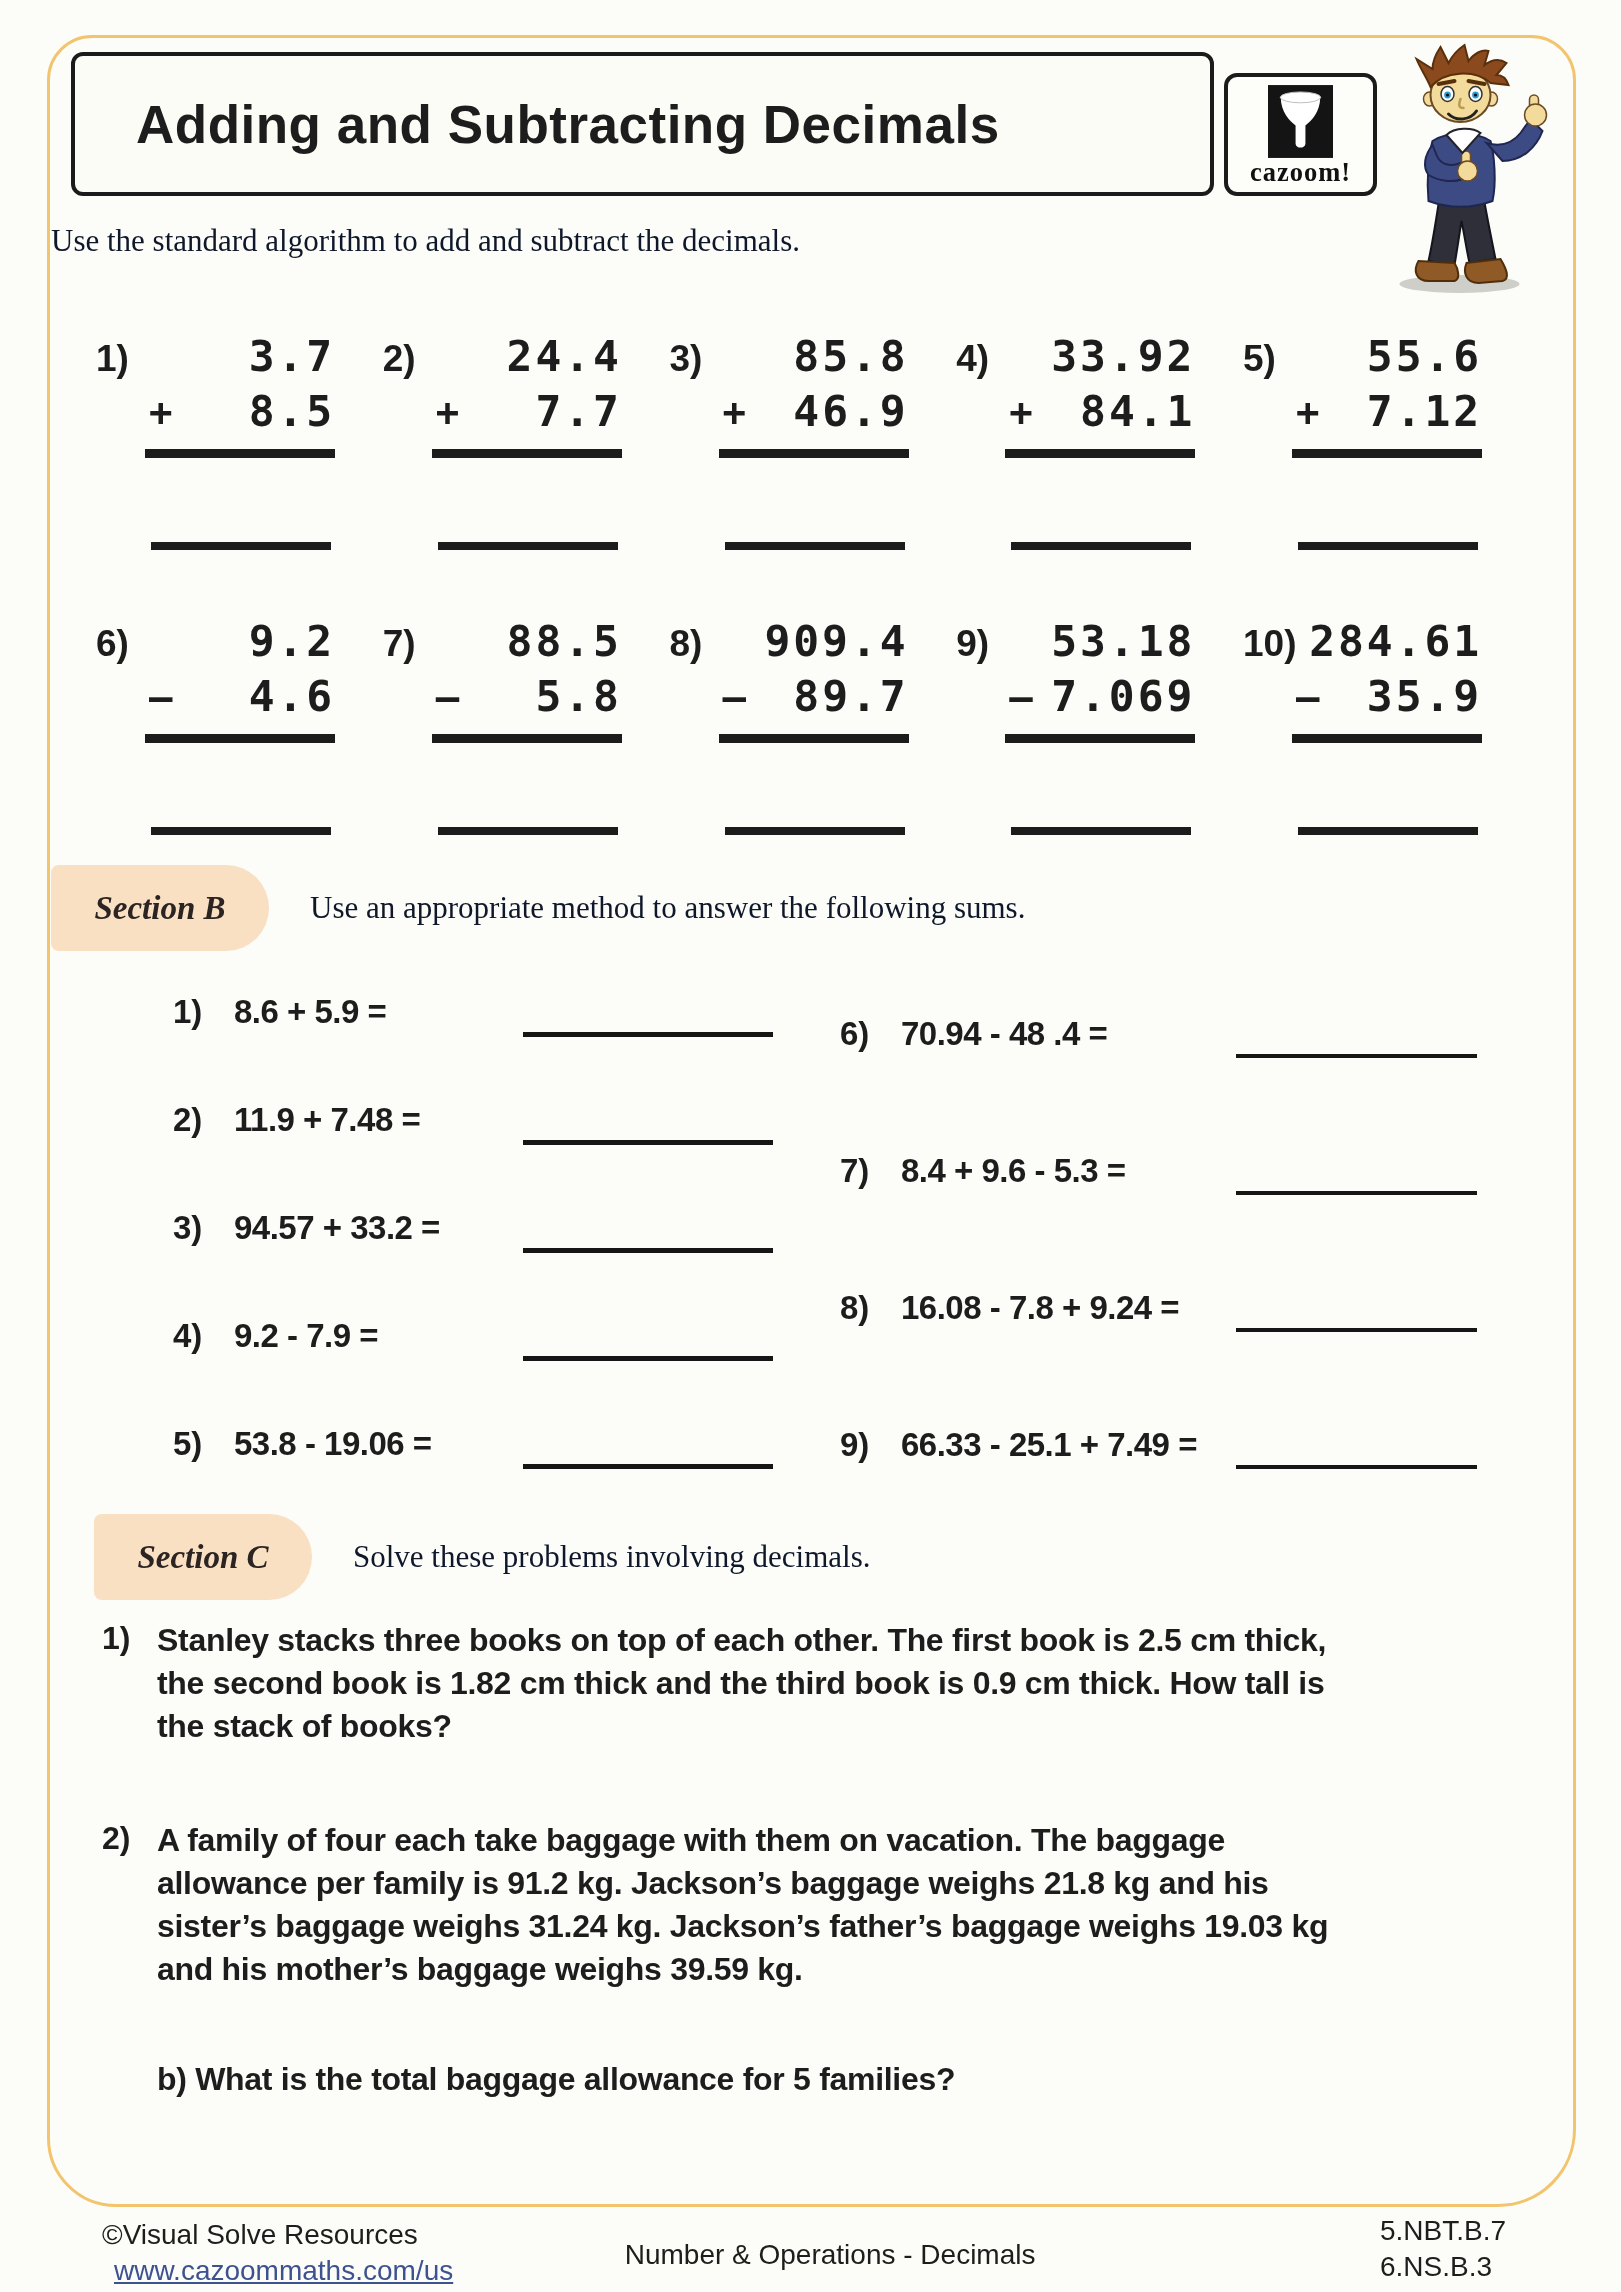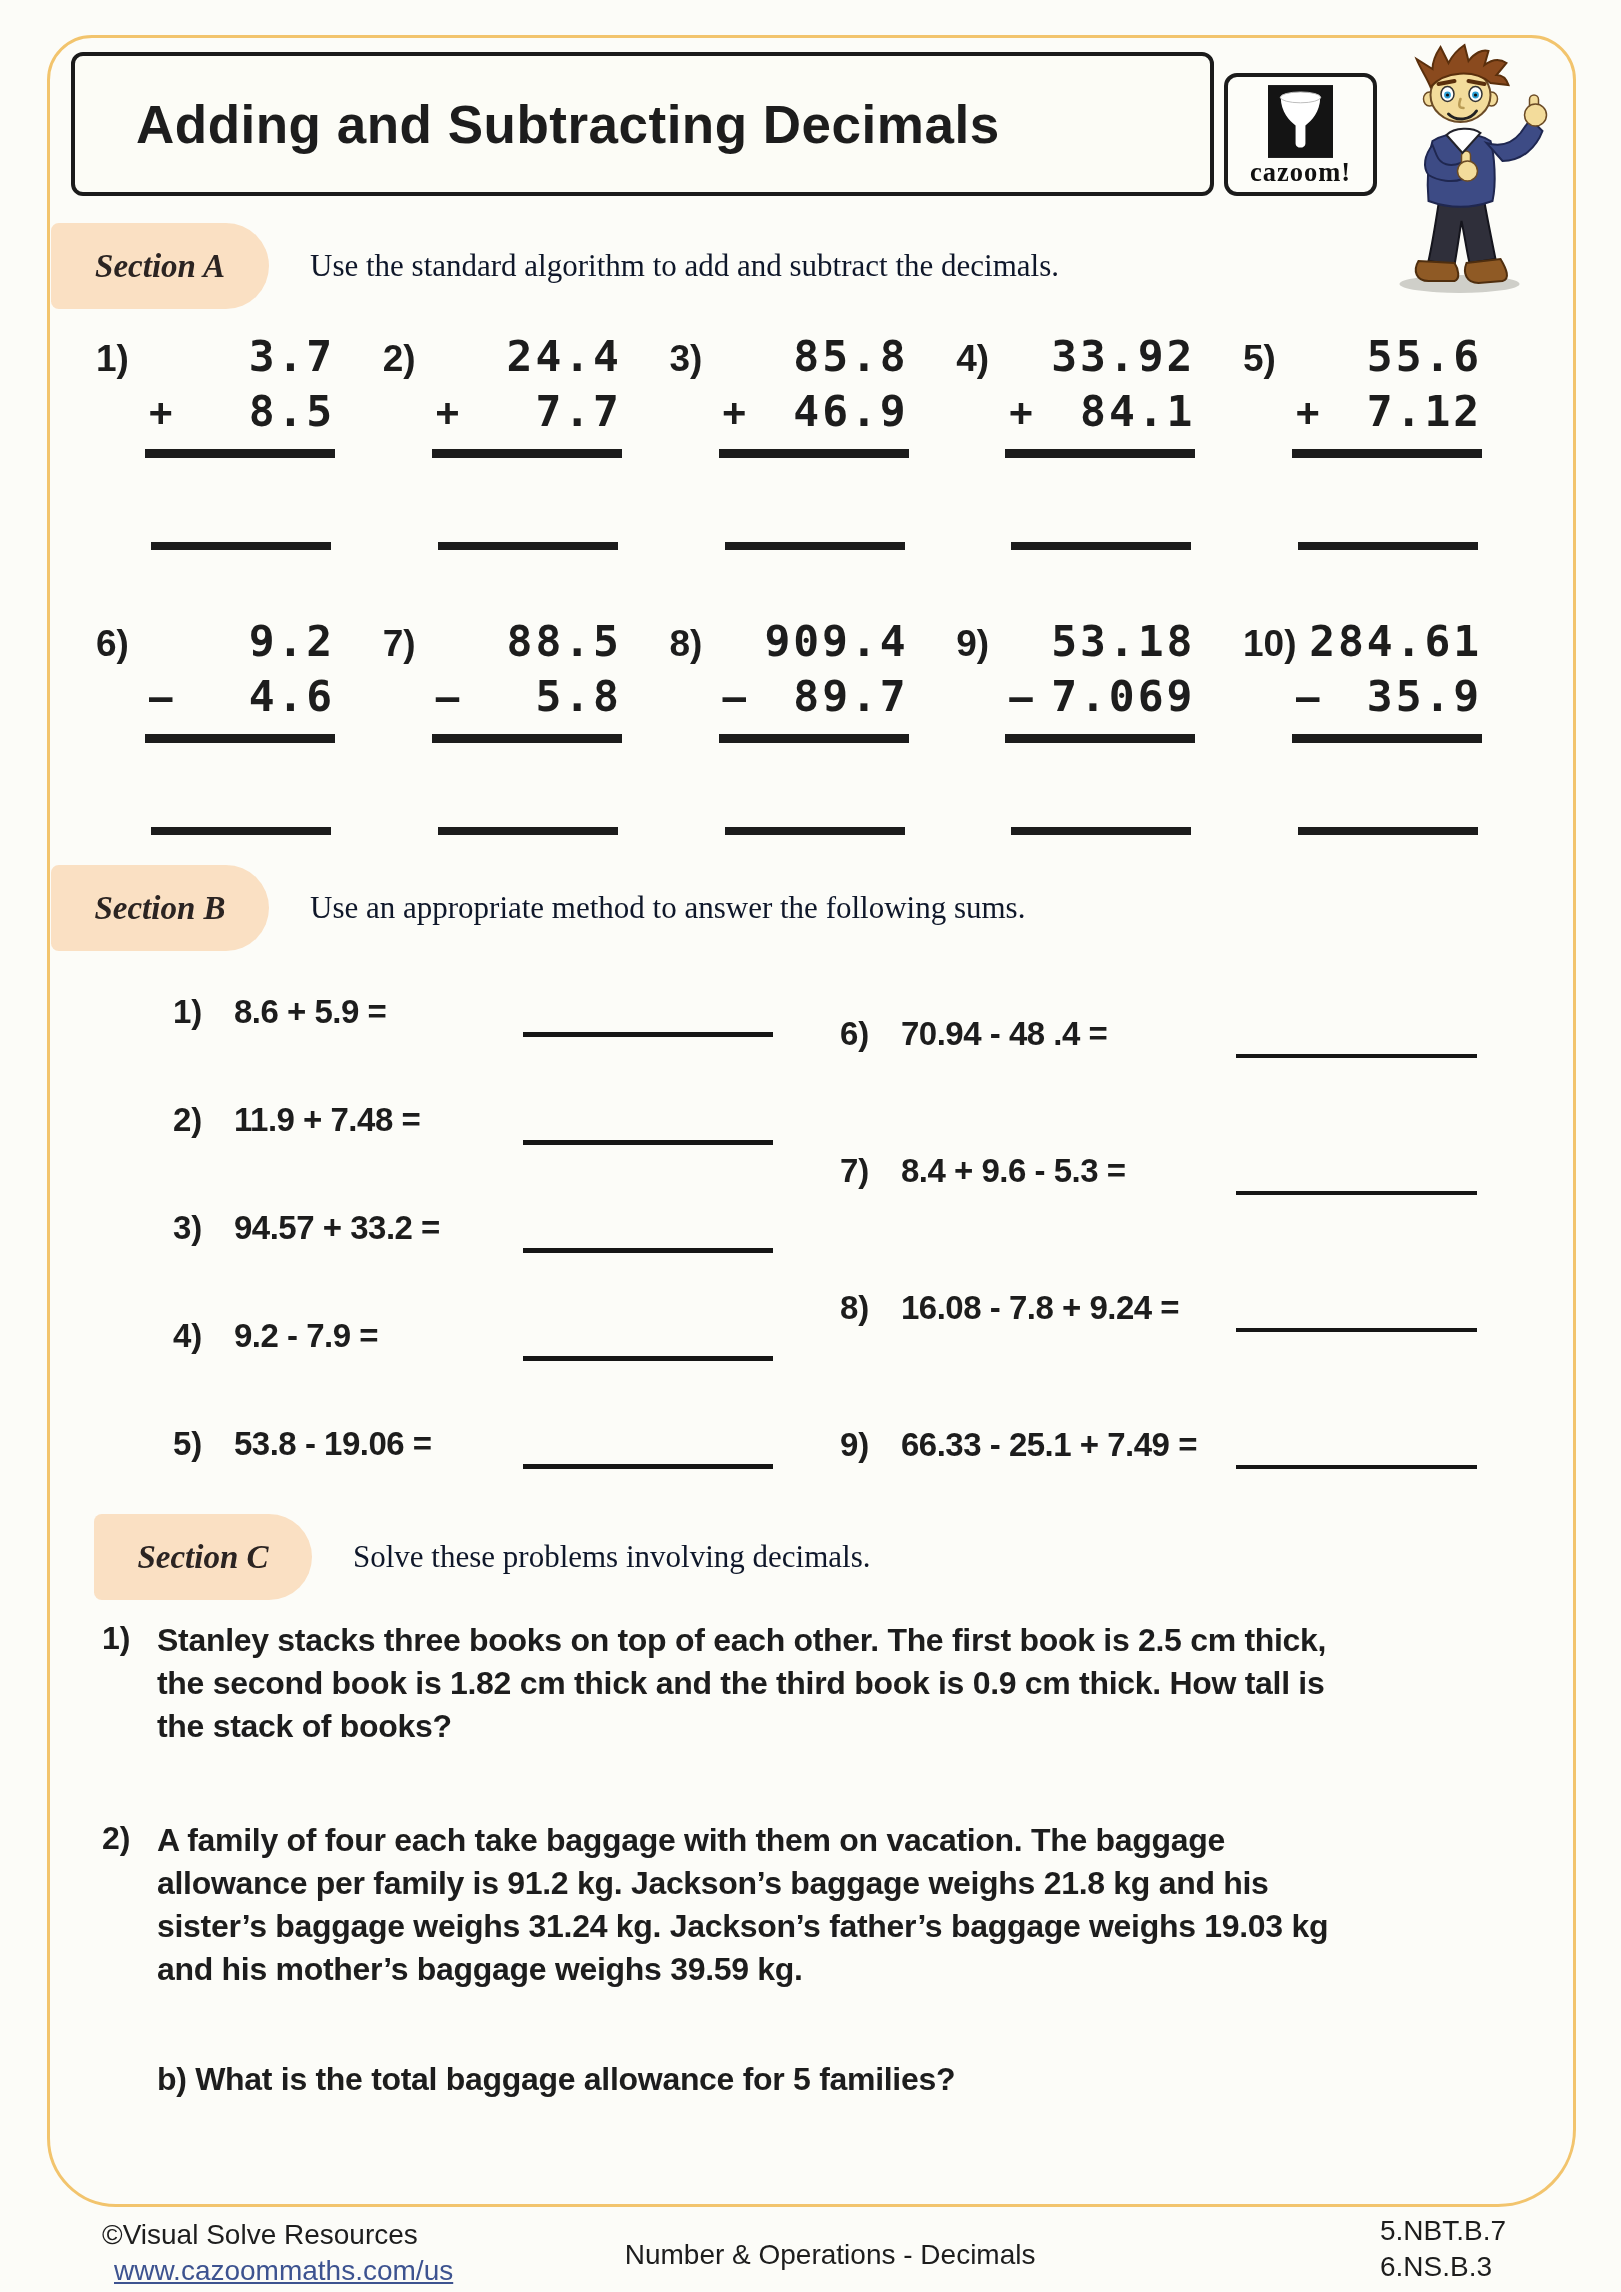--- a/index.html
+++ b/index.html
@@ -140,23 +140,20 @@
   <circle cx="73" cy="52" r="3.4" fill="#2d9fd6"></circle>
     <circle cx="101" cy="52" r="3.4" fill="#2d9fd6"></circle>
   <circle cx="73" cy="52" r="1.6" fill="#111111"></circle>
     <circle cx="101" cy="52" r="1.6" fill="#111111"></circle>
 
   <path d="M86,56 C84,62 84,65 89,65" stroke="#b99b55" stroke-width="2.5" fill="none" stroke-linecap="round"></path>
   <path d="M74,71 C82,79 96,77 102,68" stroke="#222222" stroke-width="3" fill="none" stroke-linecap="round"></path>
 </svg>
 
 <div class="sec-head a">
-  <div class="pill">
-    <span>Section A</span>
-  </div>
   <div class="instr">Use the standard algorithm to add and subtract the decimals.</div>
 </div>
 
 <div class="sa-row r1">
   <div class="prob">
     <div class="prow">
         <span class="pnum">1)</span>
         <span class="pval">3.7</span>
       </div>
     <div class="prow op-row">

